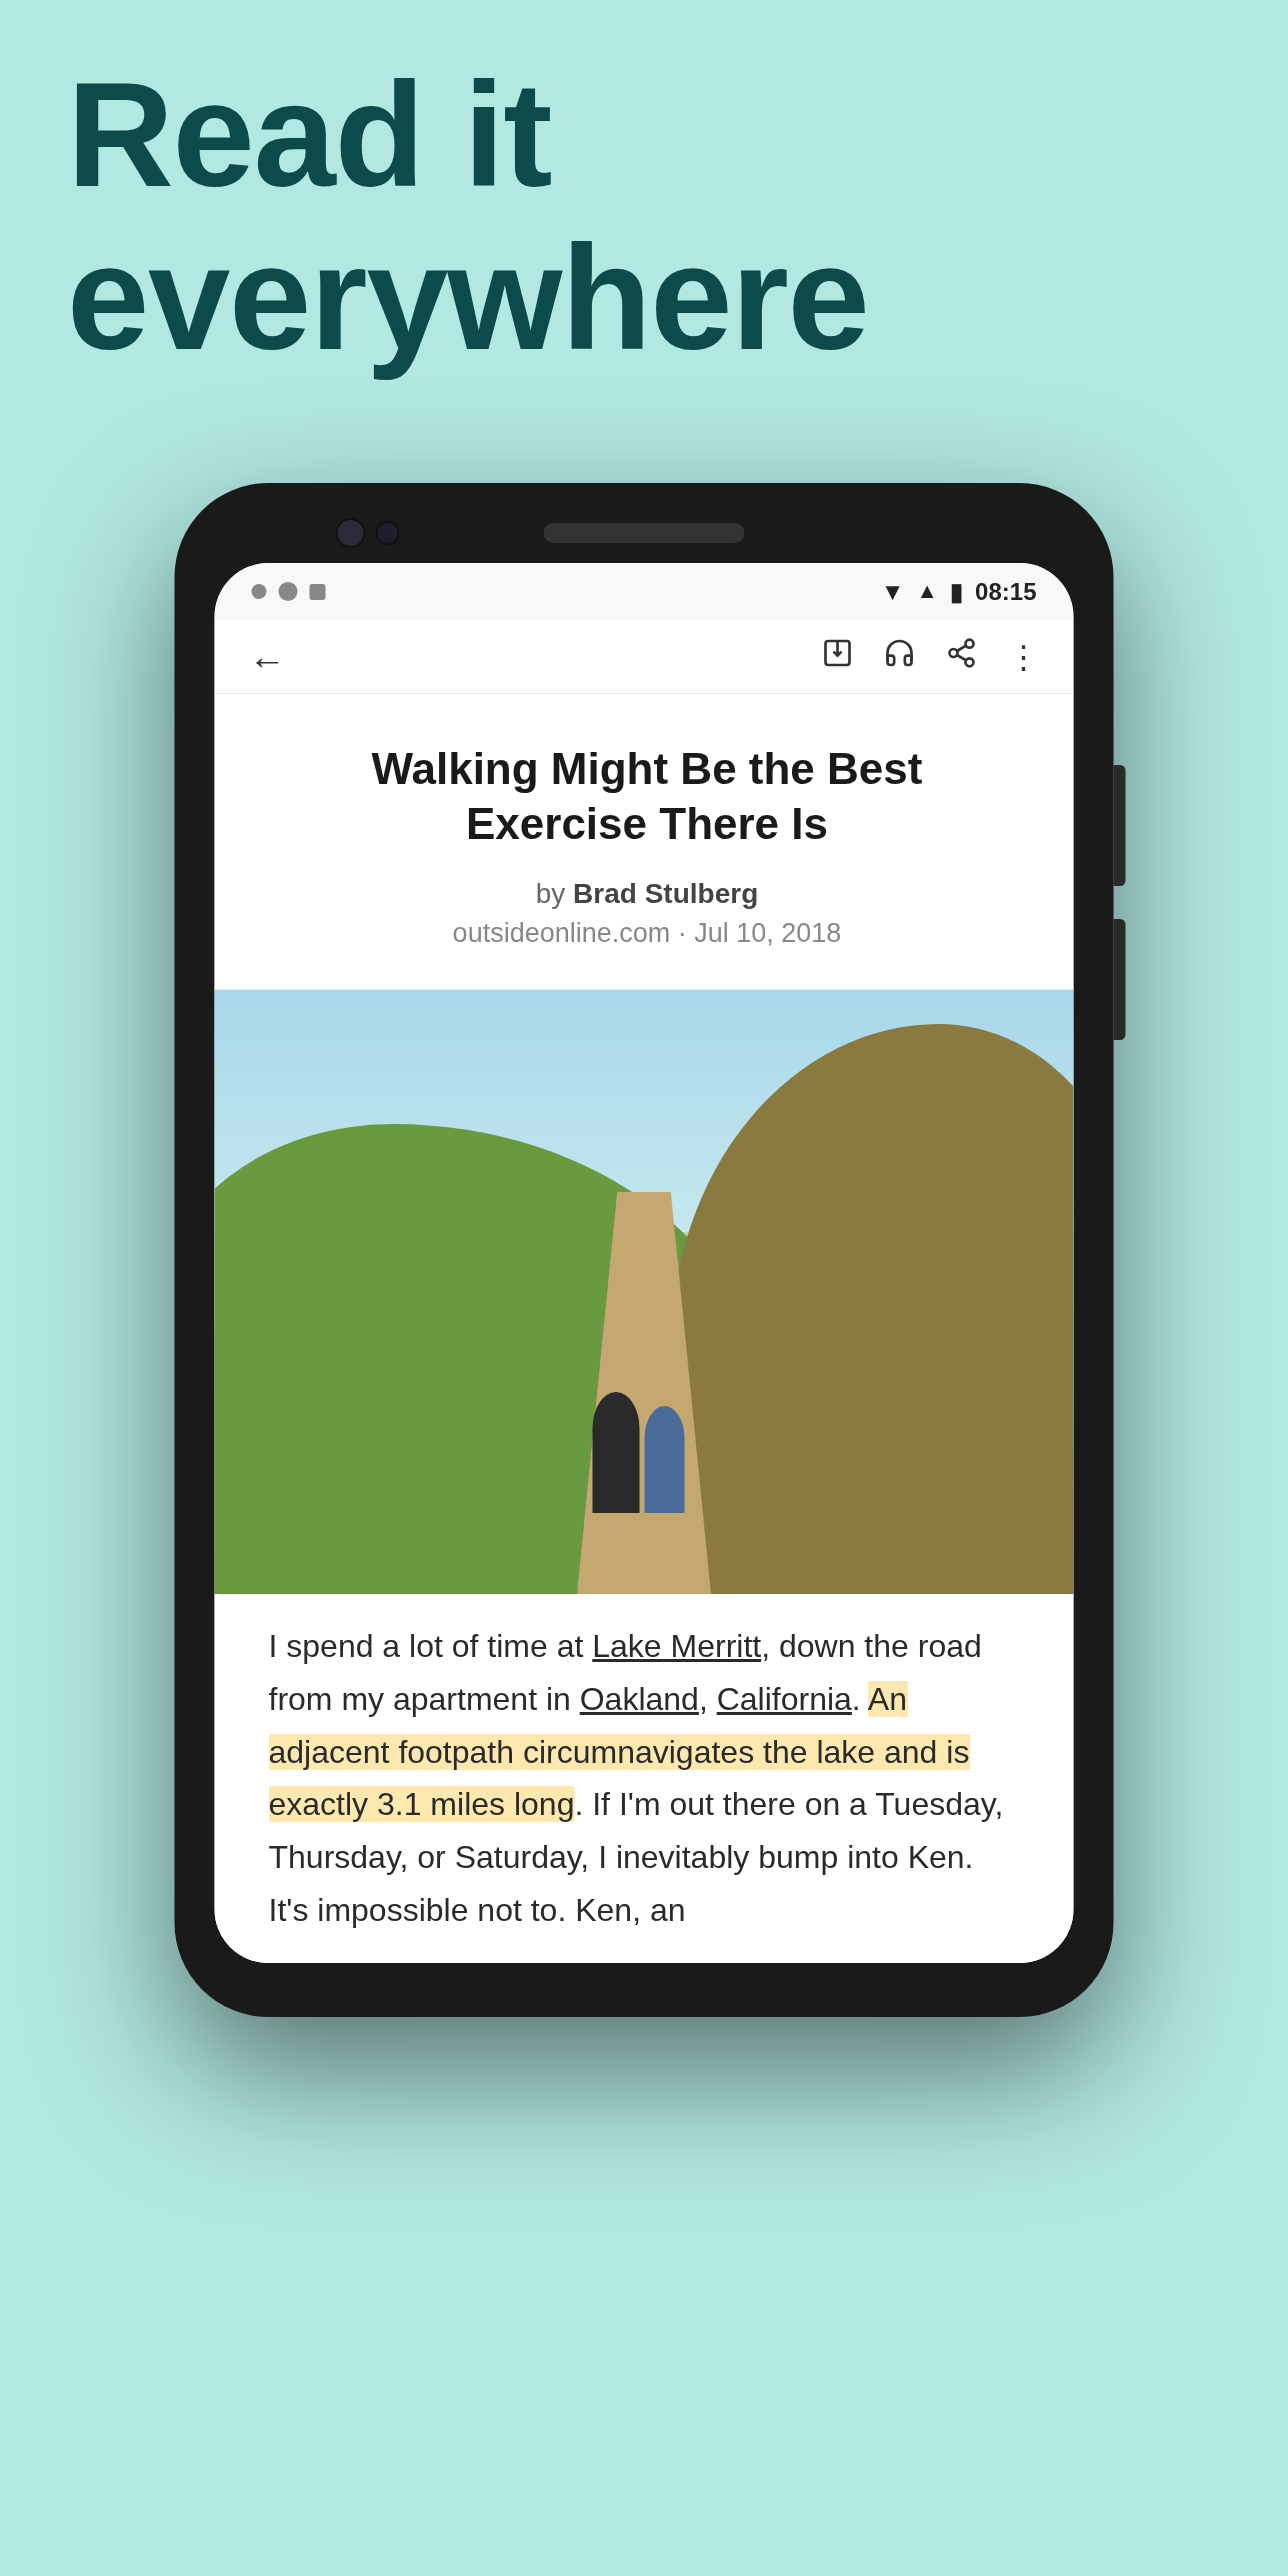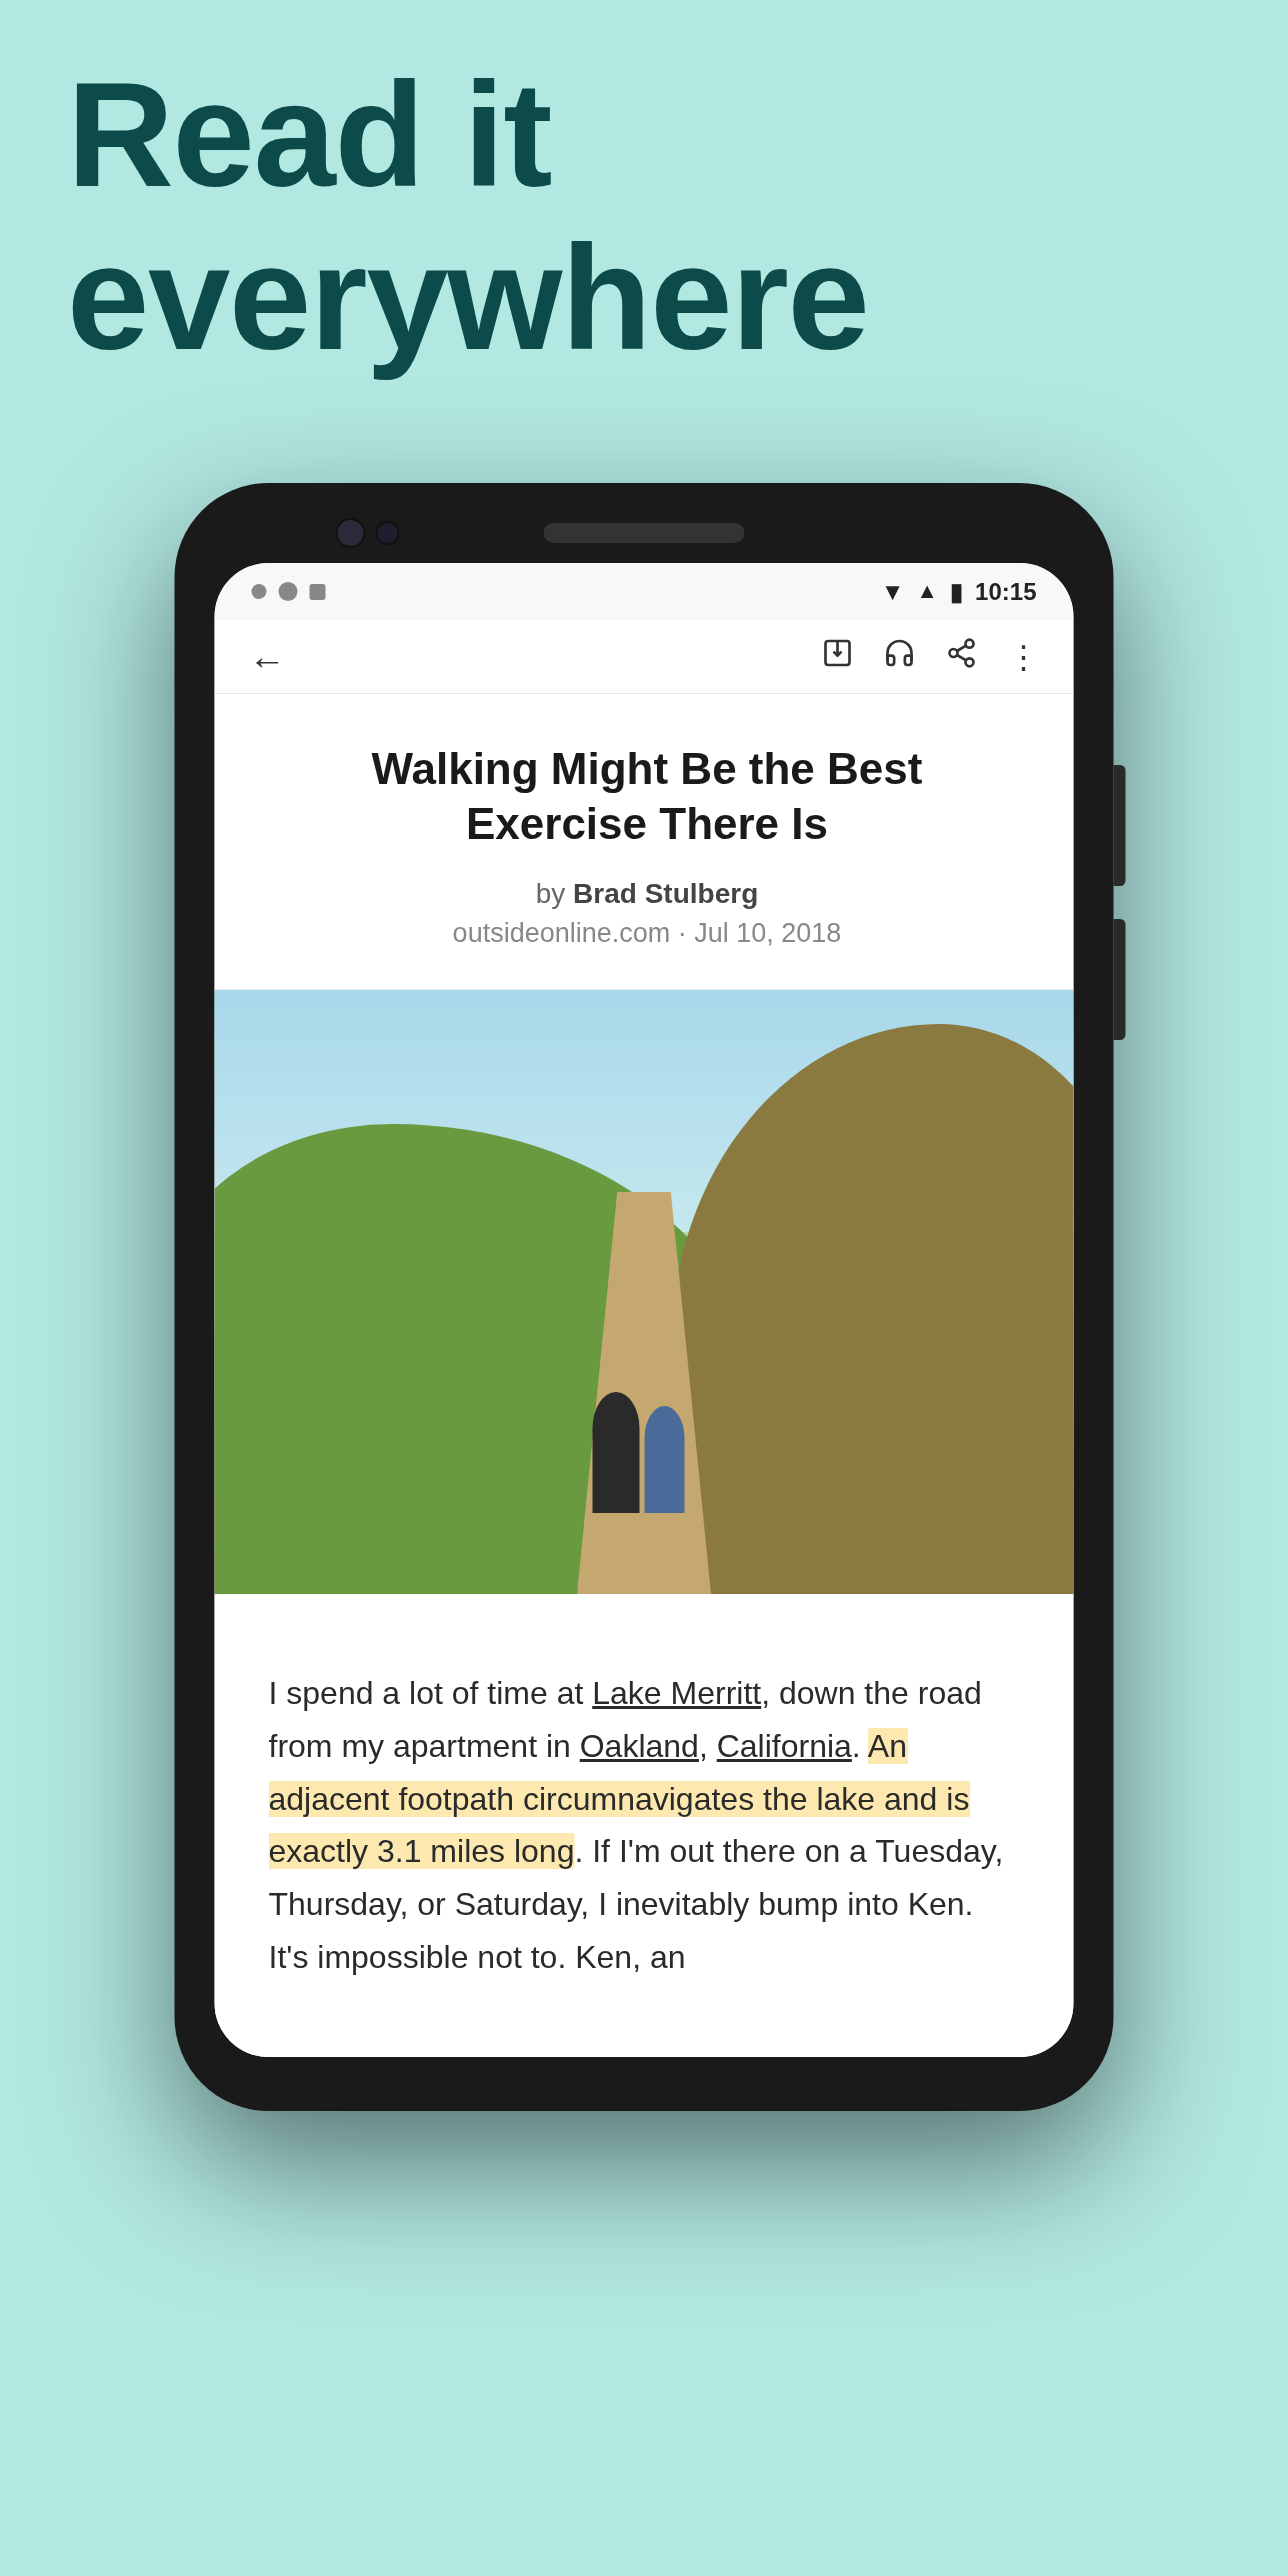--- a/index.html
+++ b/index.html
@@ -284,21 +284,21 @@
       left: 50%;
       width: 40px;
       height: 107px;
       background: #4a6a9a;
       border-radius: 50% 50% 0 0 / 30% 30% 0 0;
     }
 
     
     .article-body {
       background: #ffffff;
-      padding: 73px 54px;
+      padding: 26px 54px;
       font-size: 32px;
       line-height: 1.65;
       color: #2a2a2a;
     }
 
     .link-underline {
       text-decoration: underline;
       color: #2a2a2a;
     }
 
@@ -352,21 +352,21 @@
         <div class="status-bar">
           <div class="status-indicators">
             <div class="status-dot"></div>
             <div class="status-dot large"></div>
             <div class="status-dot square"></div>
           </div>
           <div class="status-right">
             <span class="wifi-icon">▼</span>
             <span class="signal-icon">▲</span>
             <span class="battery-icon">▮</span>
-            <span>10:15</span>
+            <span>08:15</span>
           </div>
         </div>
 
         <div class="app-toolbar">
           <span class="toolbar-back">←</span>
           <div class="toolbar-icons">
             <span class="toolbar-icon">
               <svg width="32" height="32" viewBox="0 0 24 24" fill="none" stroke="#333" stroke-width="2">
                 <rect x="3" y="3" width="18" height="18" rx="2" stroke="#333" fill="none"></rect>
                 <polyline points="9,11 12,14 15,11" stroke="#333"></polyline>

